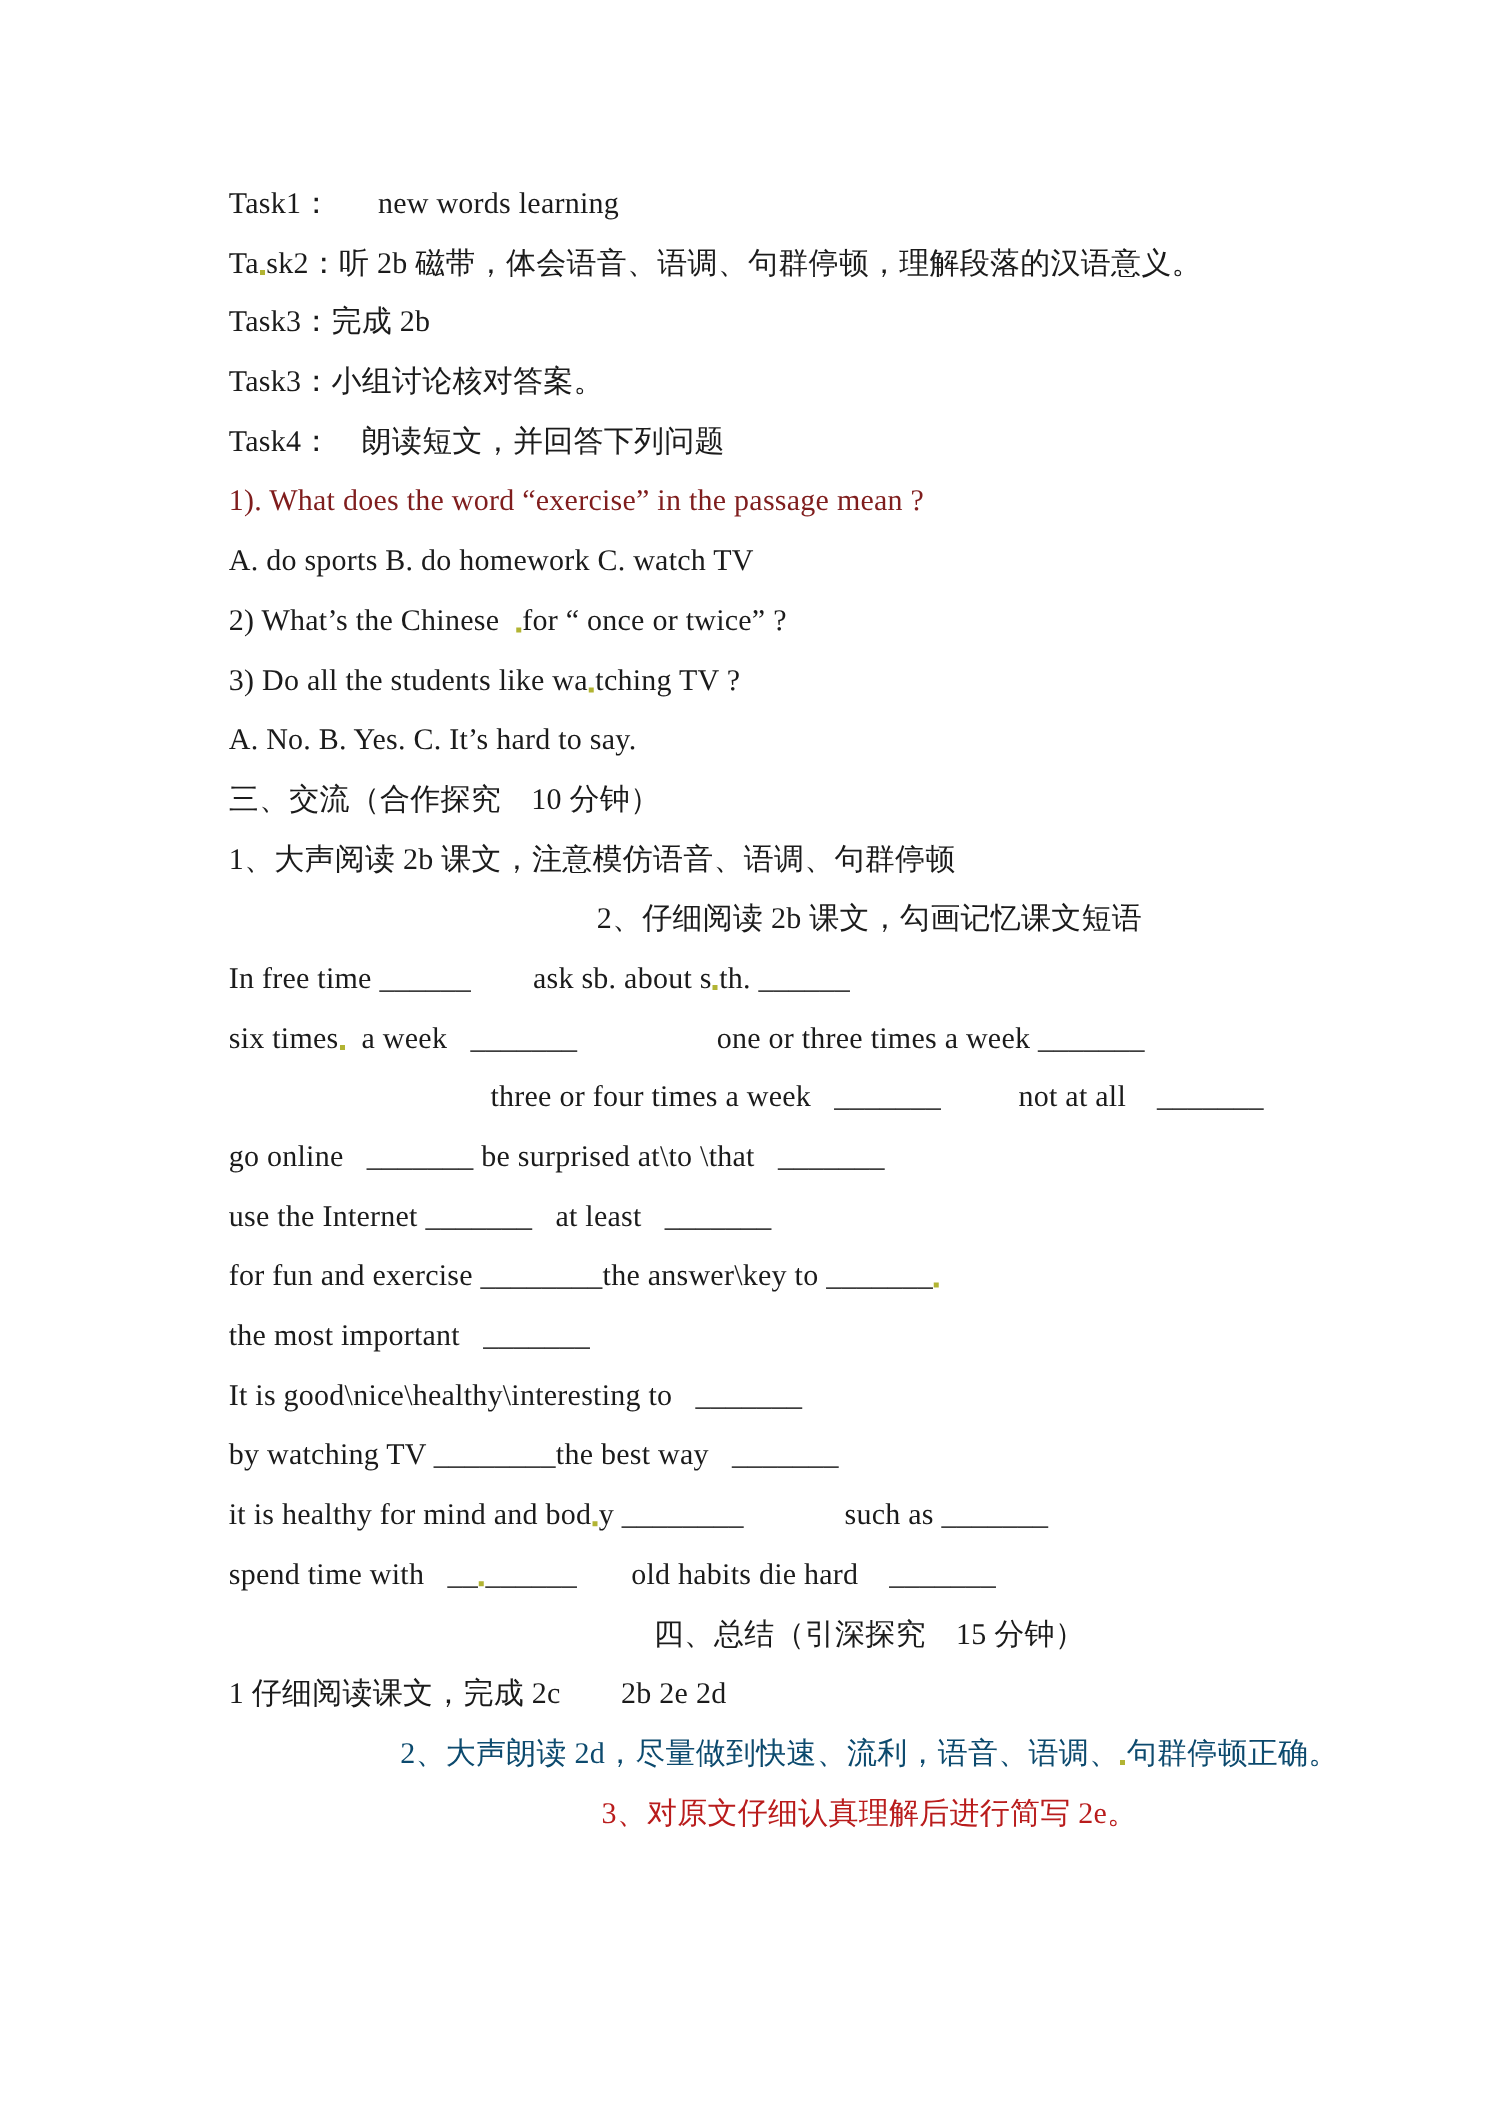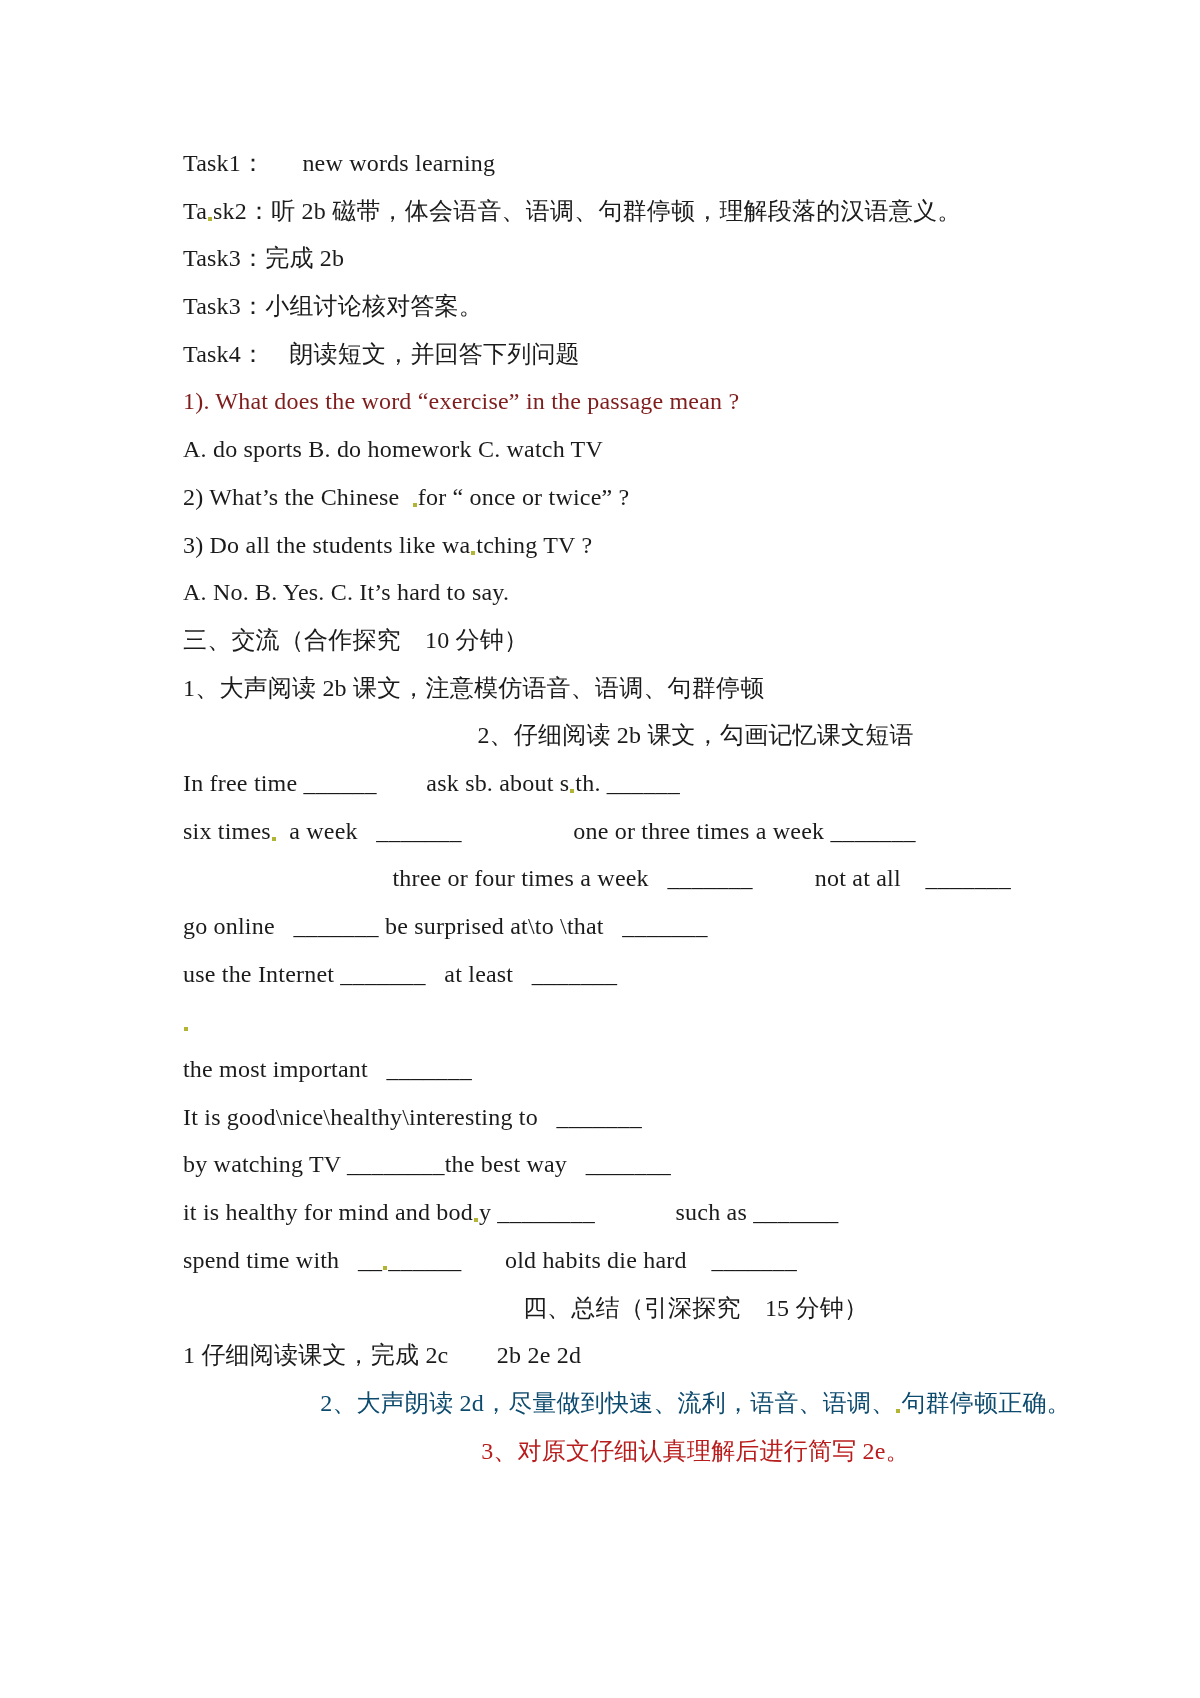--- a/index.html
+++ b/index.html
@@ -50,21 +50,21 @@
       <div class="line" style="color: rgb(27, 27, 27);"><span>3) Do all the students like wa</span><span class="speck" style="background: rgb(178, 180, 51);"></span><span>tching TV ?</span></div>
       <div class="line" style="color: rgb(27, 27, 27);"><span>A. No. B. Yes. C. It’s hard to say.</span></div>
       <div class="line" style="color: rgb(27, 27, 27);"><span>三、交流（合作探究　10 分钟）</span></div>
       <div class="line" style="color: rgb(27, 27, 27);"><span>1、大声阅读 2b 课文，注意模仿语音、语调、句群停顿</span></div>
       <div class="line" style="color: rgb(27, 27, 27); text-align: center;"><span>2、仔细阅读 2b 课文，勾画记忆课文短语</span></div>
       <div class="line" style="color: rgb(27, 27, 27);"><span>In free time ______        ask sb. about s</span><span class="speck" style="background: rgb(178, 180, 51);"></span><span>th. ______</span></div>
       <div class="line" style="color: rgb(27, 27, 27);"><span>six times</span><span class="speck" style="background: rgb(178, 180, 51);"></span><span>  a week   _______                  one or three times a week _______</span></div>
       <div class="line" style="color: rgb(27, 27, 27); text-align: center;"><span>  three or four times a week   _______          not at all    _______</span></div>
       <div class="line" style="color: rgb(27, 27, 27);"><span>go online   _______ be surprised at\to \that   _______</span></div>
       <div class="line" style="color: rgb(27, 27, 27);"><span>use the Internet _______   at least   _______</span></div>
-      <div class="line" style="color: rgb(27, 27, 27);"><span class="speck" style="background: rgb(178, 180, 51);"></span></div>
+      <div class="line" style="color: rgb(27, 27, 27);"><span>for fun and exercise ________the answer\key to _______</span><span class="speck" style="background: rgb(178, 180, 51);"></span></div>
       <div class="line" style="color: rgb(27, 27, 27);"><span>the most important   _______</span></div>
       <div class="line" style="color: rgb(27, 27, 27);"><span>It is good\nice\healthy\interesting to   _______</span></div>
       <div class="line" style="color: rgb(27, 27, 27);"><span>by watching TV ________the best way   _______</span></div>
       <div class="line" style="color: rgb(27, 27, 27);"><span>it is healthy for mind and bod</span><span class="speck" style="background: rgb(178, 180, 51);"></span><span>y ________             such as _______</span></div>
       <div class="line" style="color: rgb(27, 27, 27);"><span>spend time with   __</span><span class="speck" style="background: rgb(178, 180, 51);"></span><span>______       old habits die hard    _______</span></div>
       <div class="line" style="color: rgb(27, 27, 27); text-align: center;"><span>四、总结（引深探究　15 分钟）</span></div>
       <div class="line" style="color: rgb(27, 27, 27);"><span>1 仔细阅读课文，完成 2c　　2b 2e 2d</span></div>
       <div class="line" style="color: #0c4a6e; text-align: center;"><span>2、大声朗读 2d，尽量做到快速、流利，语音、语调、</span><span class="speck" style="background: rgb(178, 180, 51);"></span><span>句群停顿正确。</span></div>
       <div class="line" style="color: #b91c1c; text-align: center;"><span>3、对原文仔细认真理解后进行简写 2e。</span></div>
     </div>

